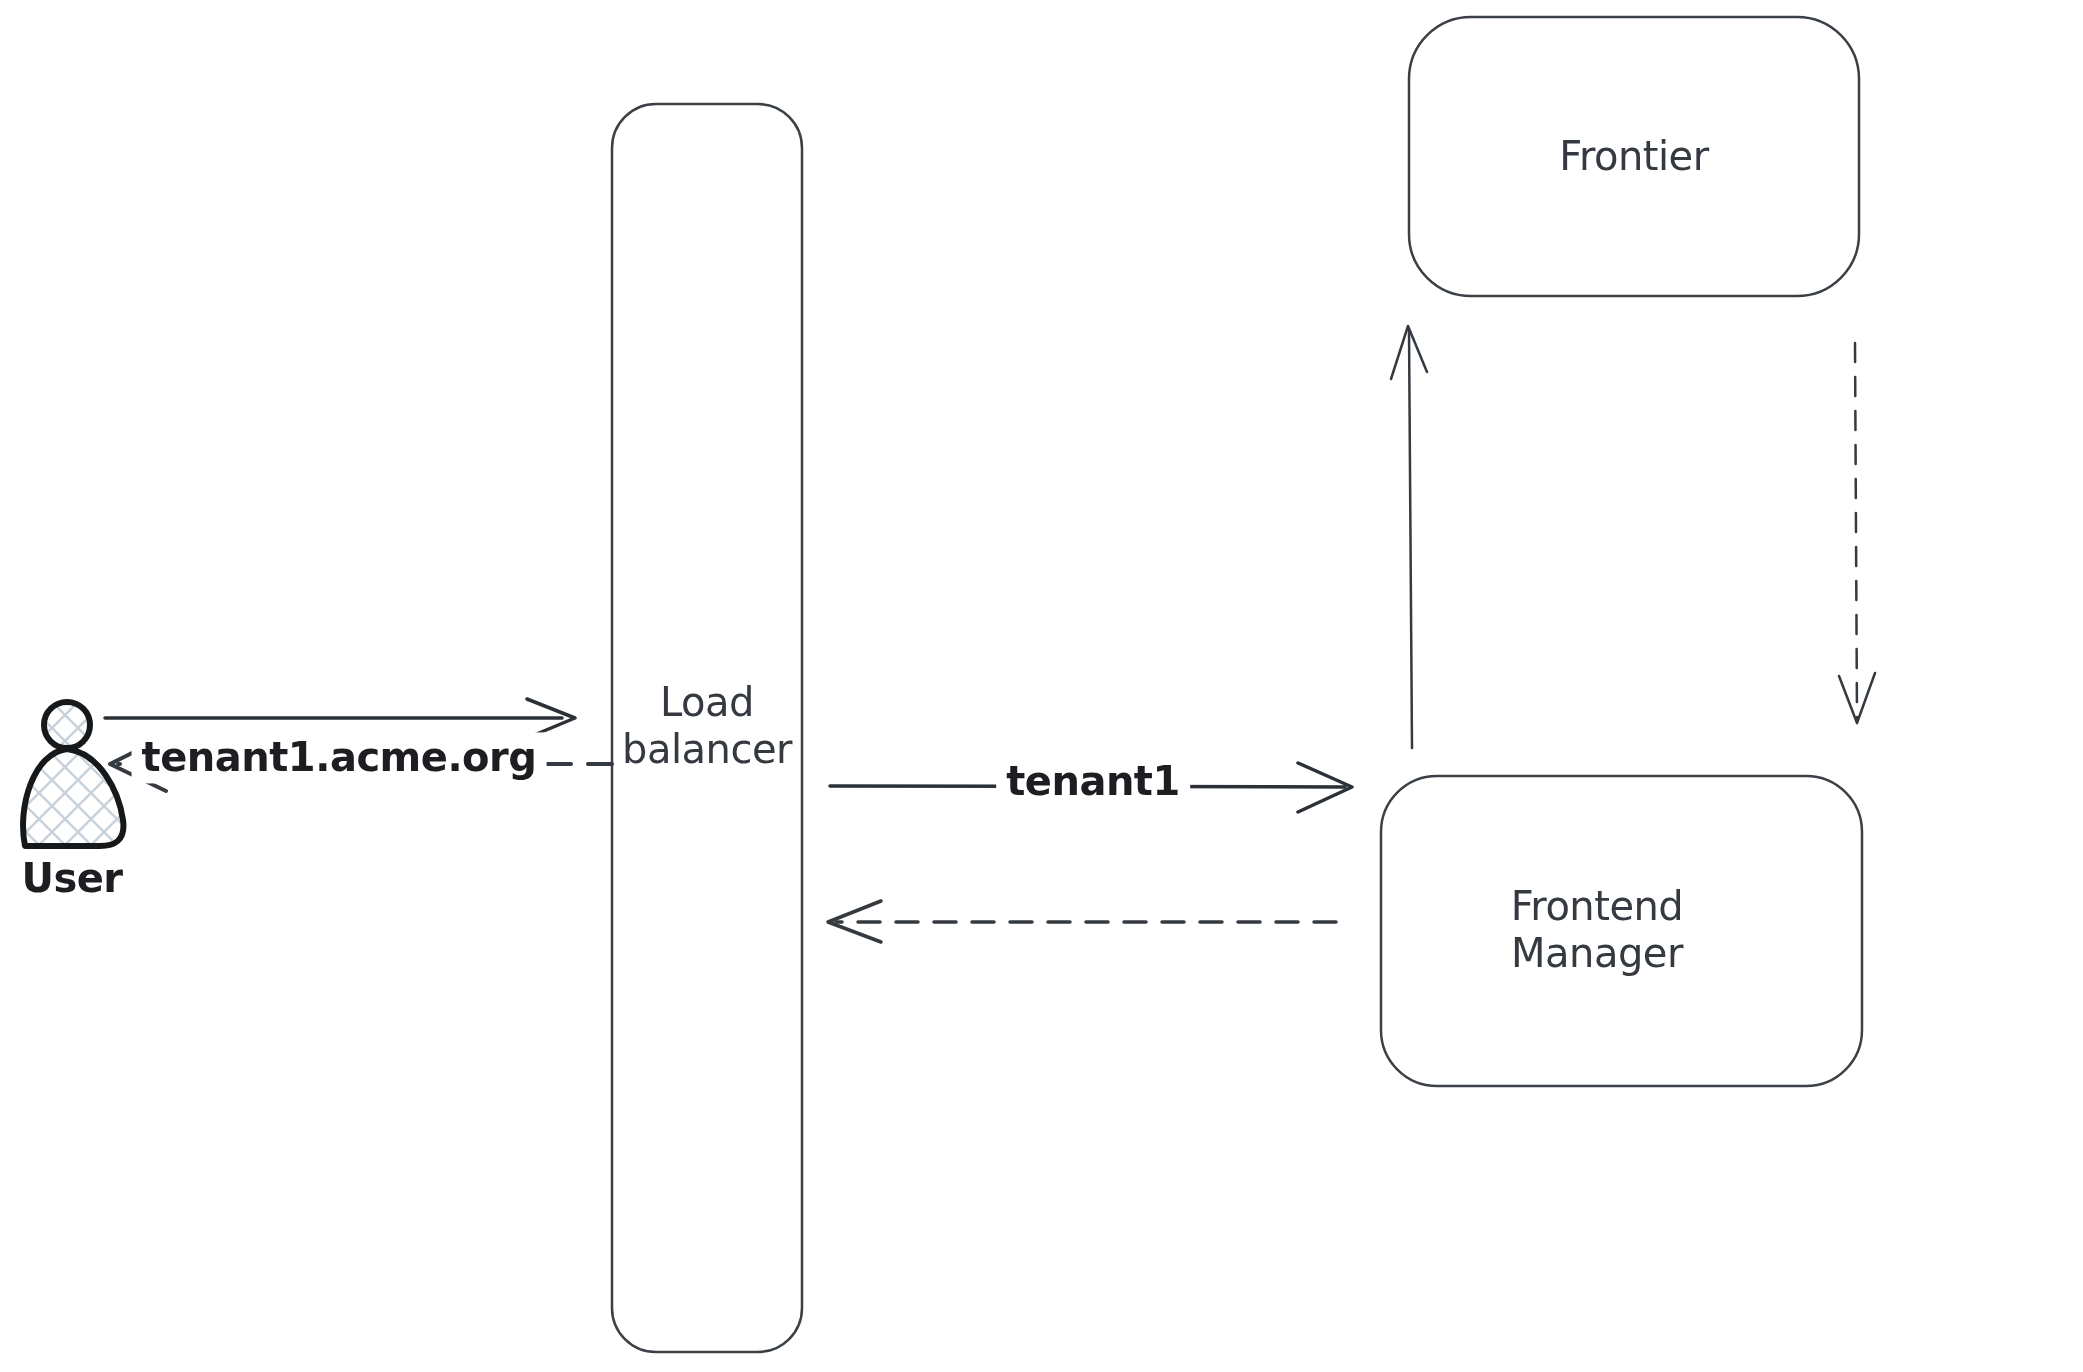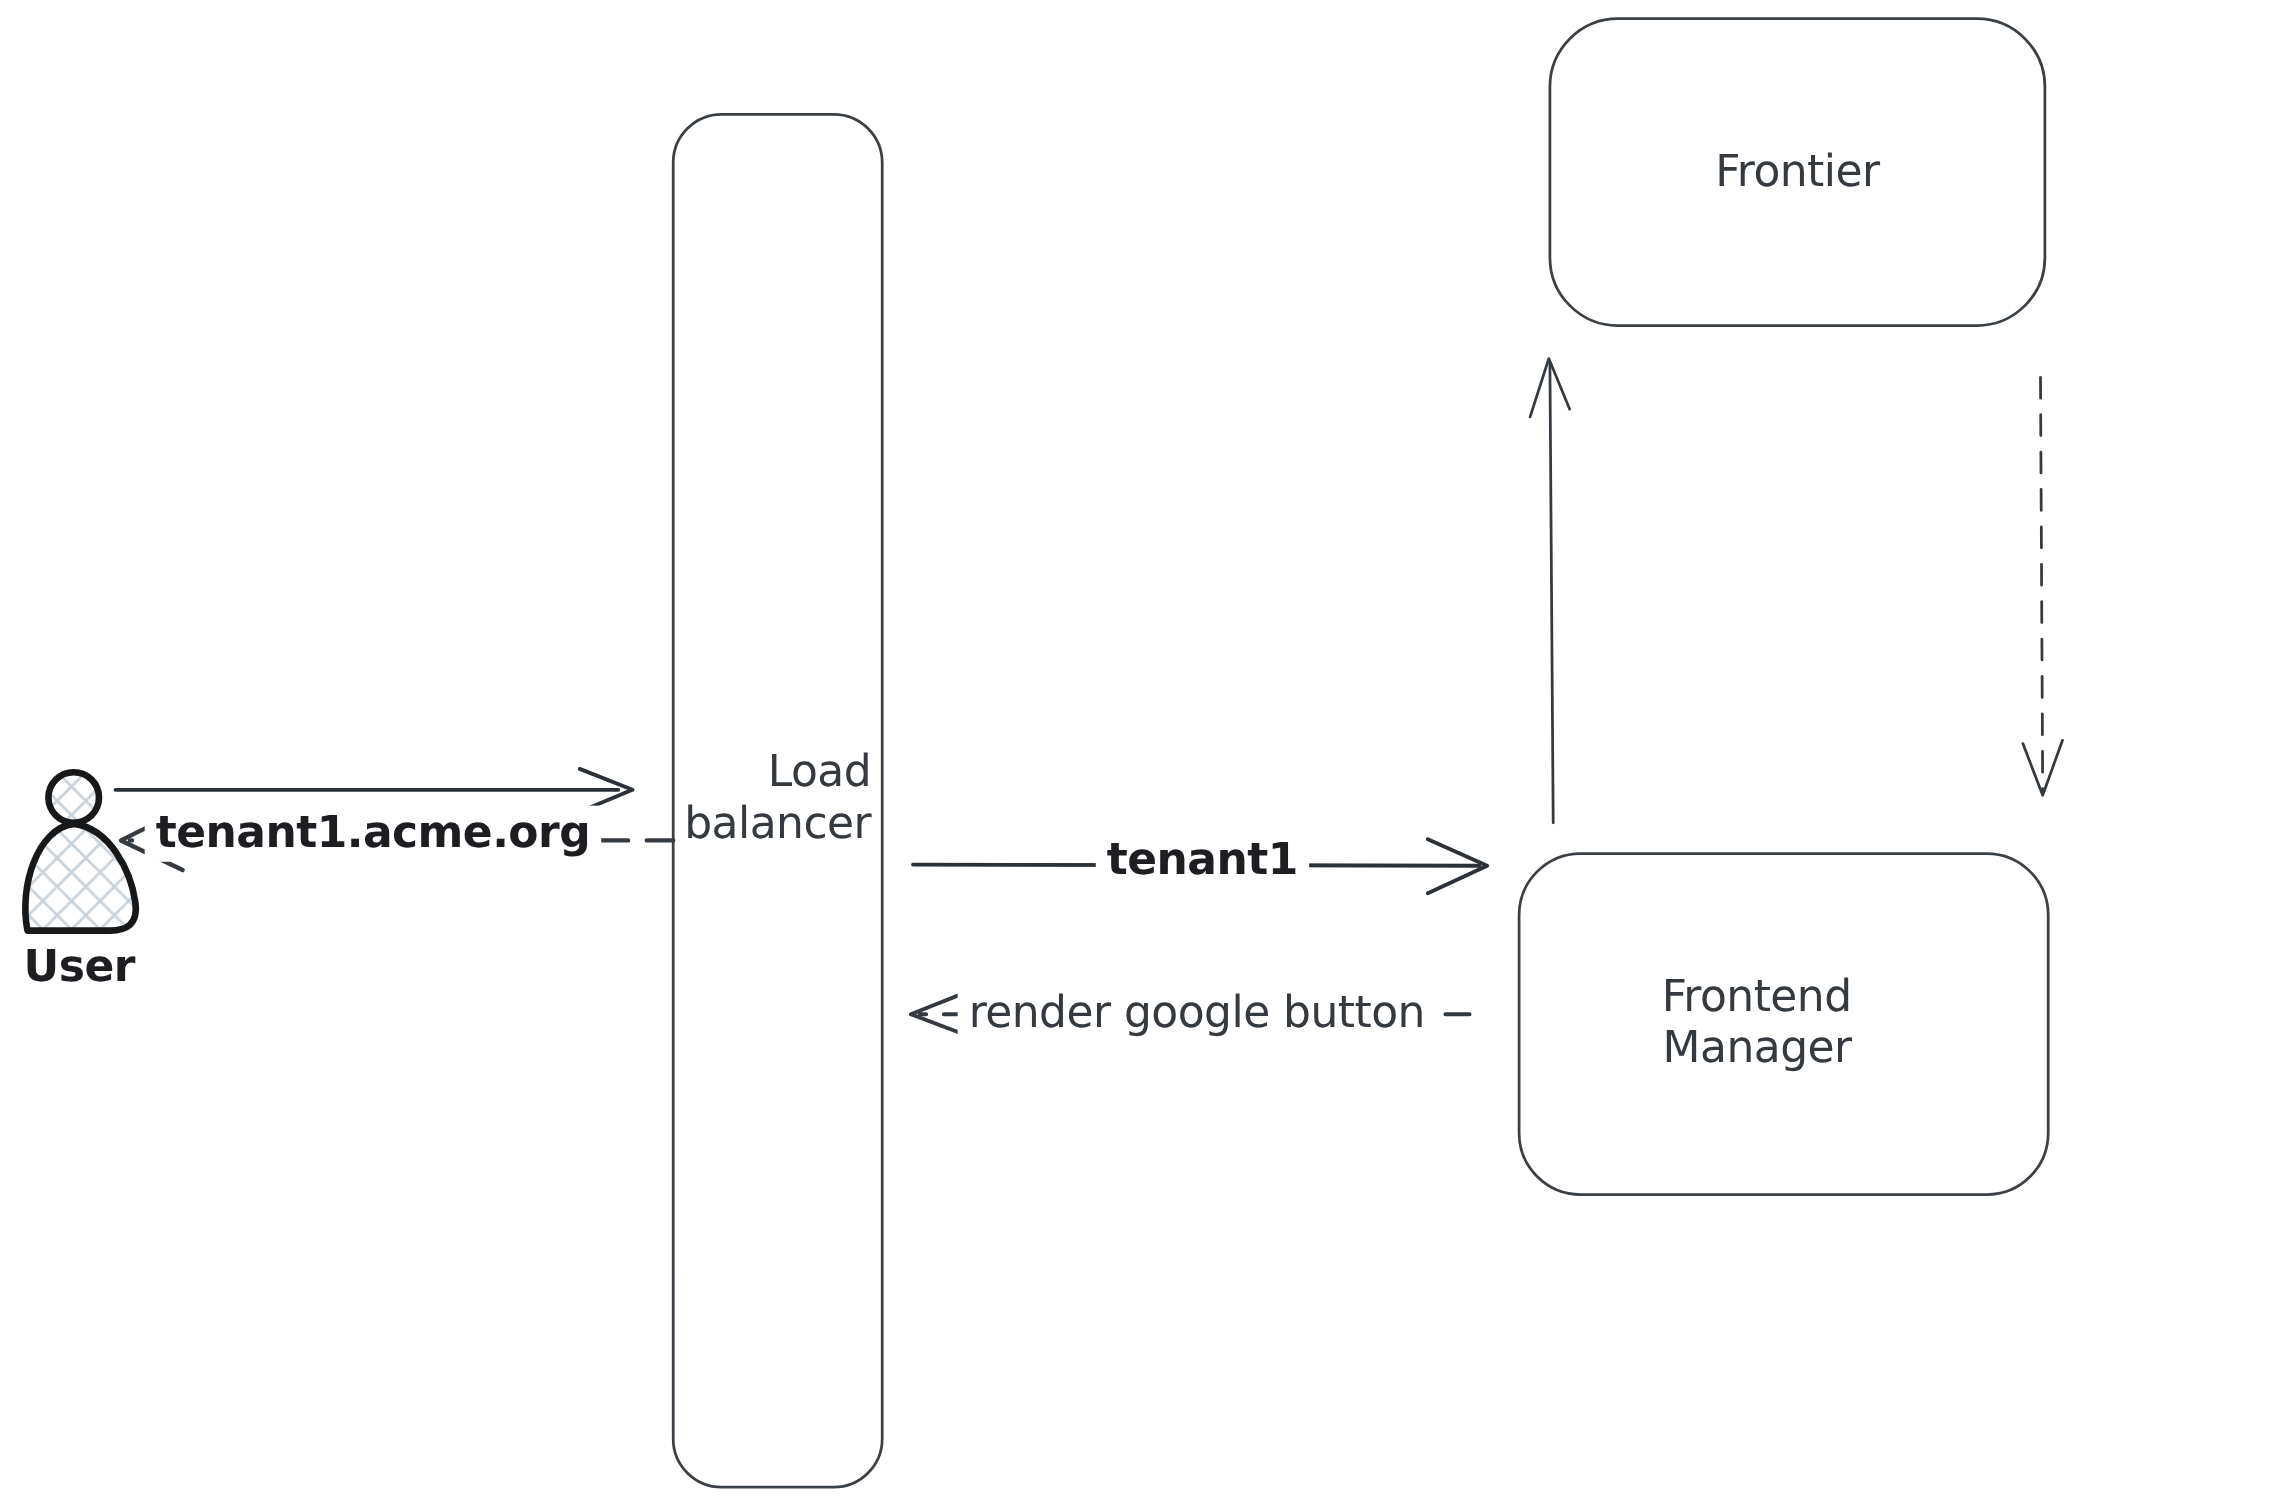--- a/index.html
+++ b/index.html
@@ -19,21 +19,21 @@
     position: absolute;
     left: 0;
     top: 0;
     width: 2083px;
     height: 1372px;
   }
   .lbl {
     position: absolute;
     transform: translate(-50%, -50%);
     white-space: pre-line;
-    text-align: right;
+    text-align: center;
     font-size: 40px;
     line-height: 1.18;
     color: #343a40;
     letter-spacing: -0.5px;
   }
   .lbl.on-line {
     background: #ffffff;
     padding: 2px 10px;
   }
   .lbl.emph {
@@ -102,17 +102,16 @@
 
   <div class="lbl" style="left:1634px; top:157px;">Frontier</div>
 
   <div class="lbl" style="left:1597px; top:930px;">Frontend
 Manager</div>
 
   <div class="lbl on-line emph" style="left:339px; top:758px;">tenant1.acme.org</div>
 
   <div class="lbl on-line emph" style="left:1093px; top:782px;">tenant1</div>
 
-  <div class="lbl on-line" style="left:1088px; top:921px;">render google button</div>
 
 
 
 </div>
 
 </body></html>

